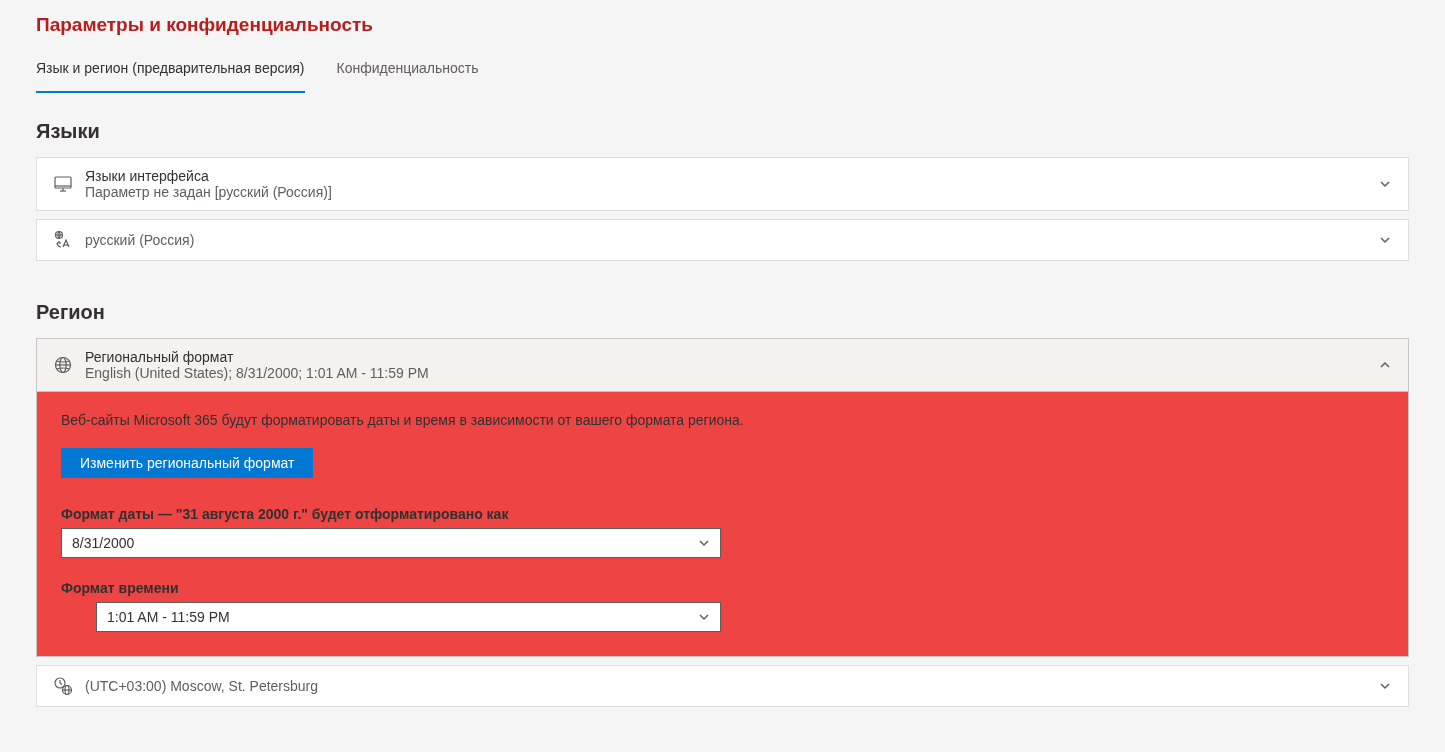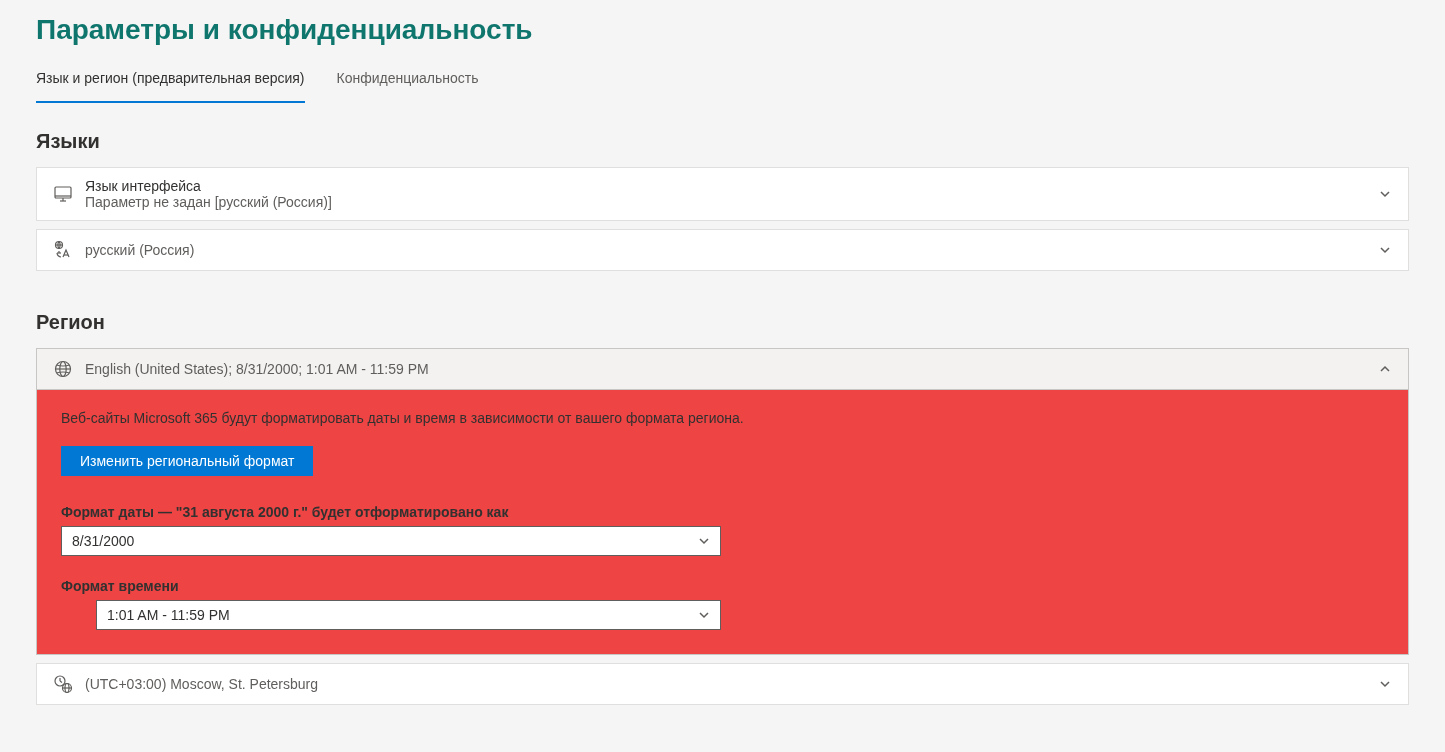--- a/index.html
+++ b/index.html
@@ -8,23 +8,23 @@
       box-sizing: border-box;
     }
     body {
       font-family: "Segoe UI", -apple-system, BlinkMacSystemFont, sans-serif;
       background: #f5f5f5;
       color: #323130;
       font-size: 14px;
       padding: 0 36px;
     }
     .page-title {
-      font-size: 28px;
+      font-size: 19px;
       font-weight: 600;
-      color: #0f766e;
+      color: #b91c1c;
       padding-top: 14px;
       padding-bottom: 24px;
     }
     .tabs {
       display: flex;
       gap: 32px;
       border-bottom: none;
       margin-bottom: 28px;
     }
     .tab {
@@ -170,21 +170,21 @@
 <div class="card">
   <div class="icon-slot">
     <svg width="20" height="20" viewBox="0 0 20 20" fill="none" stroke="currentColor" stroke-width="1.2">
       <rect x="2" y="3" width="16" height="11" rx="1"></rect>
       <line x1="2" y1="12" x2="18" y2="12"></line>
       <line x1="7" y1="17" x2="13" y2="17"></line>
       <line x1="10" y1="14" x2="10" y2="17"></line>
     </svg>
   </div>
   <div class="card-body">
-    <div class="card-title">Язык интерфейса</div>
+    <div class="card-title">Языки интерфейса</div>
     <div class="card-sub">Параметр не задан [русский (Россия)]</div>
   </div>
   <div class="chevron">
     <svg width="14" height="14" viewBox="0 0 14 14" fill="none" stroke="currentColor" stroke-width="1.5">
       <polyline points="3,5 7,9 11,5"></polyline>
     </svg>
   </div>
 </div>
 
 <div class="card">
@@ -220,20 +220,21 @@
   <div class="icon-slot">
     <svg width="20" height="20" viewBox="0 0 20 20" fill="none" stroke="currentColor" stroke-width="1.2">
       <circle cx="10" cy="10" r="7.5"></circle>
       <ellipse cx="10" cy="10" rx="3.2" ry="7.5"></ellipse>
       <line x1="2.5" y1="10" x2="17.5" y2="10"></line>
       <path d="M3.5 6 Q10 8 16.5 6"></path>
       <path d="M3.5 14 Q10 12 16.5 14"></path>
     </svg>
   </div>
   <div class="card-body">
+    <div class="card-title">Региональный формат</div>
     <div class="card-sub">English (United States); 8/31/2000; 1:01 AM - 11:59 PM</div>
   </div>
   <div class="chevron">
     <svg width="14" height="14" viewBox="0 0 14 14" fill="none" stroke="currentColor" stroke-width="1.5">
       <polyline points="3,9 7,5 11,9"></polyline>
     </svg>
   </div>
 </div>
 
 <div class="expanded-body">

